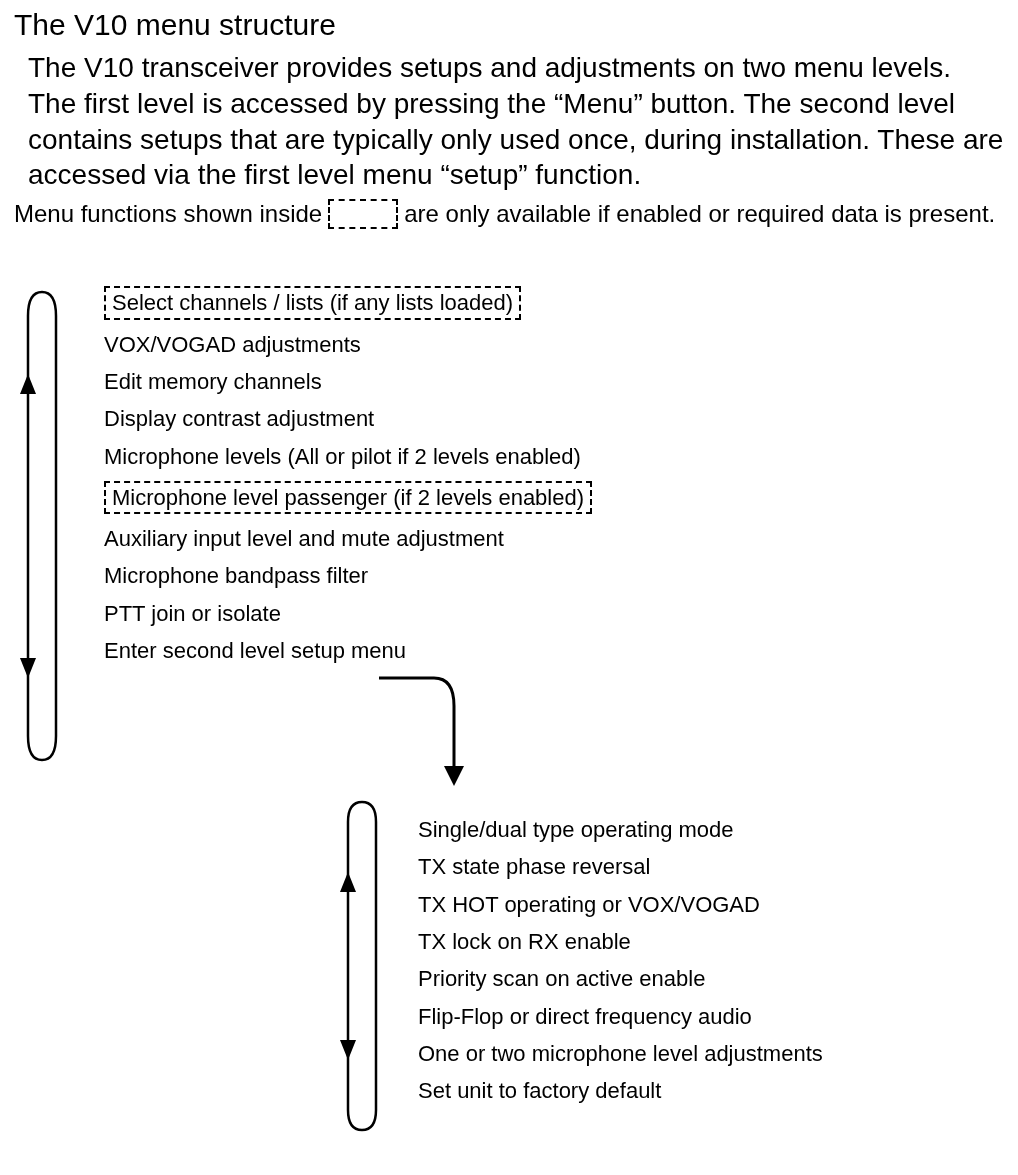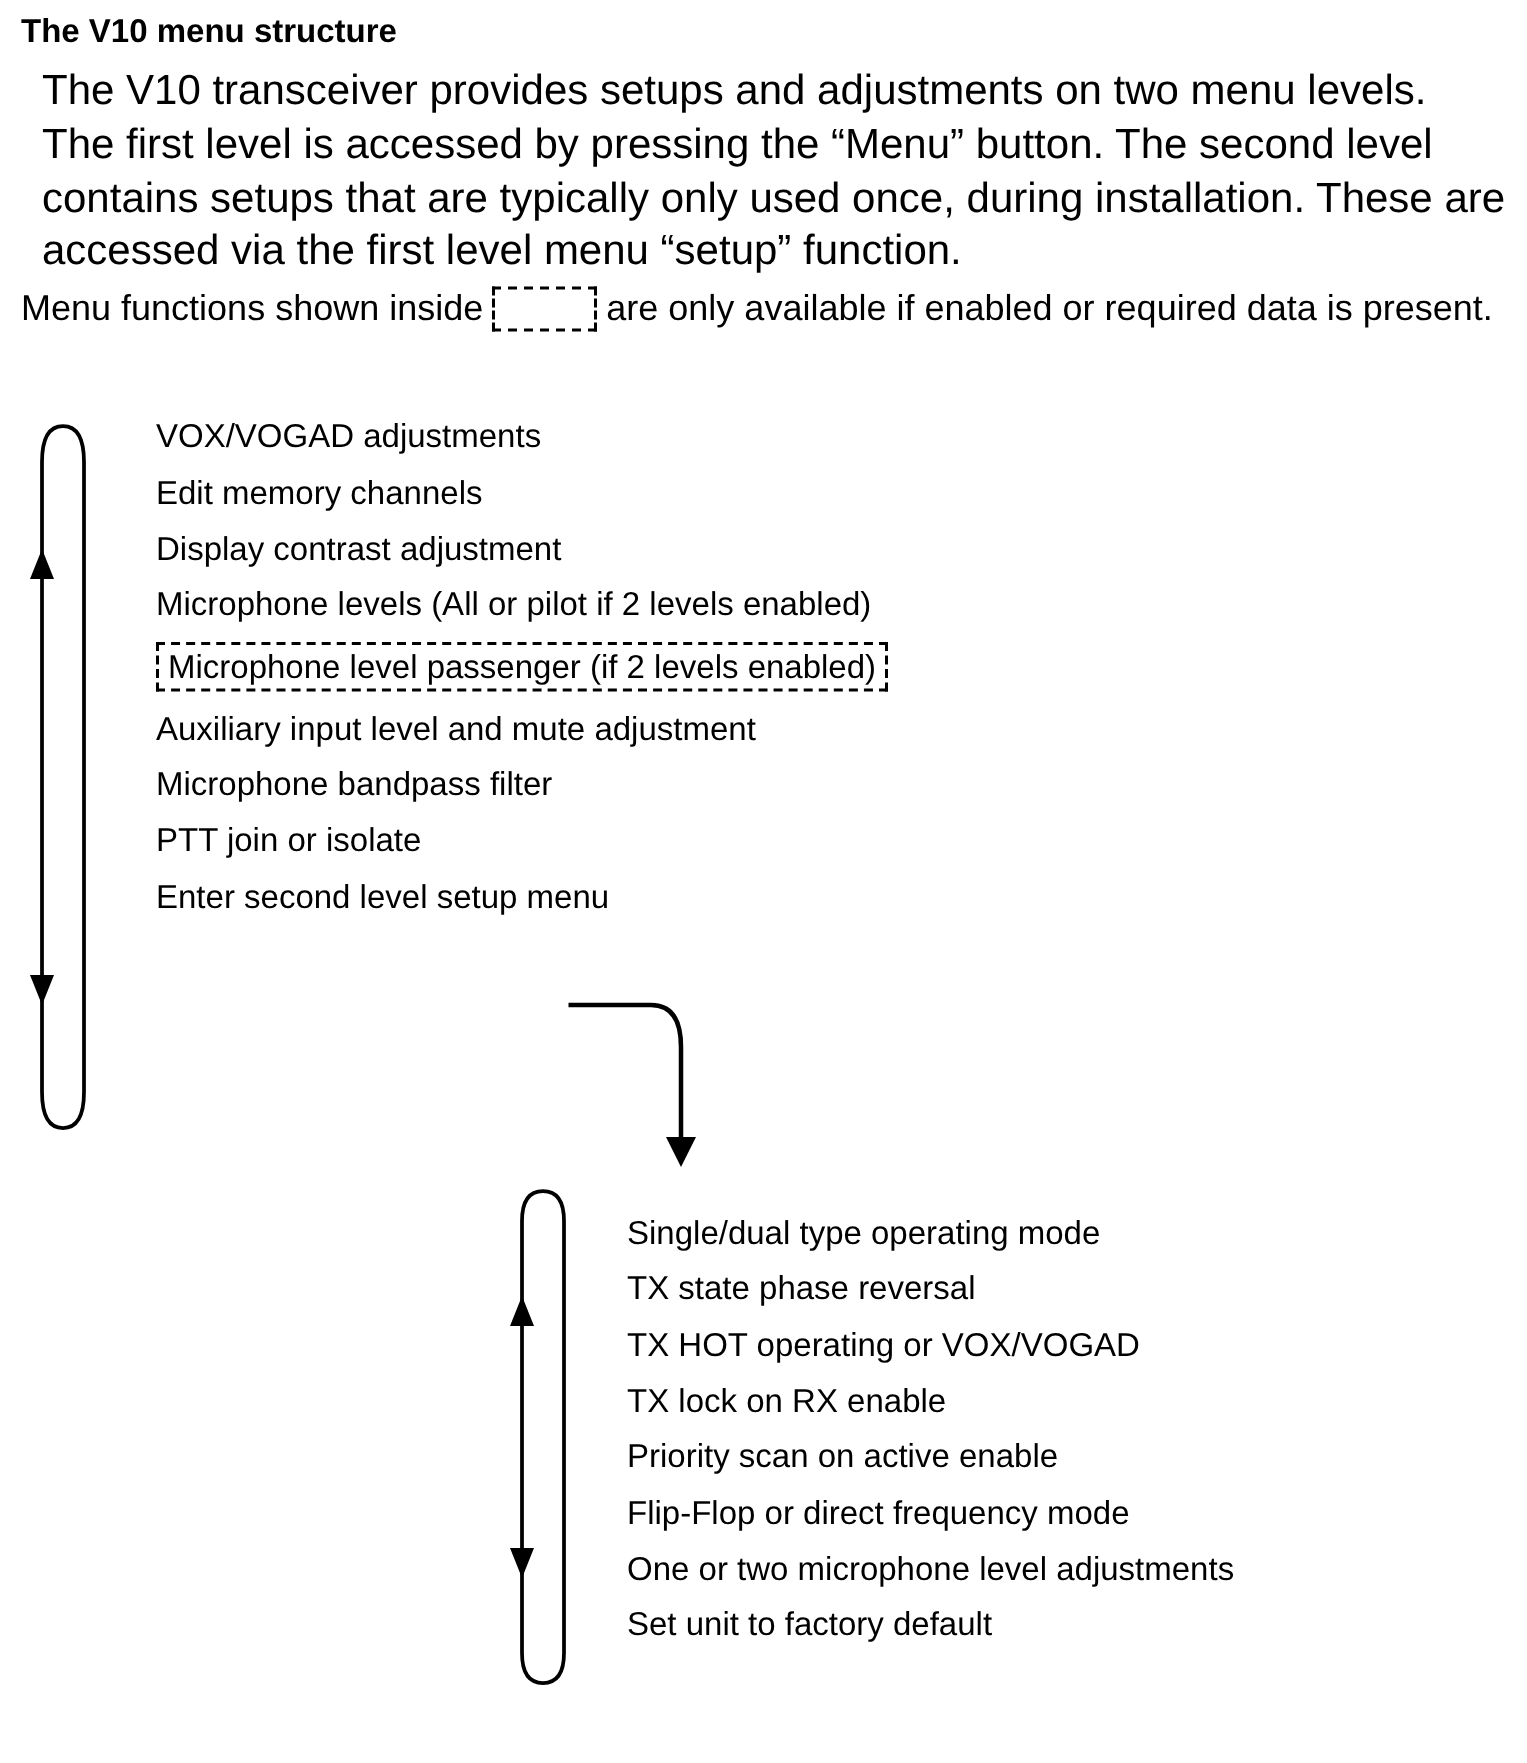--- a/index.html
+++ b/index.html
@@ -1,17 +1,17 @@
 <!DOCTYPE html>
 <html><head>
 <meta charset="utf-8">
 <style>
   html,body{margin:0;padding:0;background:#fff;color:#000;font-family:Arial,Helvetica,sans-serif}
   .page{width:1018px;box-sizing:border-box;padding:8px 14px 40px 14px}
-  h1{font-size:22px;font-weight:700;margin:0 0 8px 0}
+  h1{font-size:30px;font-weight:400;margin:0 0 8px 0}
   p.intro{font-size:28px;line-height:1.28;margin:0 0 6px 14px}
   .inline-line{font-size:24px;display:flex;align-items:center;flex-wrap:wrap;margin-bottom:57px}
   .dashed-sample{display:inline-block;width:66px;height:26px;border:2.5px dashed #000;margin:0 6px;vertical-align:middle}
   .diagram-row{display:flex;align-items:flex-start}
   .loop{position:relative;width:56px;margin-right:34px}
   .loop svg{display:block}
   .menu-list{font-size:22px}
   .menu-list .item{margin:0 0 12px 0;line-height:1.15}
   .dashed-item{border:2.5px dashed #000;display:inline-block;padding:2px 6px}
   .second-block{margin-left:320px;margin-top:30px;display:flex;align-items:center}
@@ -40,20 +40,21 @@
 
         <path d="M14 30 Q14 6 28 6 Q42 6 42 30 L42 450 Q42 474 28 474 Q14 474 14 450 Z" fill="none" stroke="#000" stroke-width="2.5"></path>
 
         <polygon points="14,88 6,108 22,108" fill="#000"></polygon>
 
         <polygon points="14,392 6,372 22,372" fill="#000"></polygon>
       </svg>
     </div>
 
     <div class="menu-list" id="level1-list">
+        <div class="item"><span class="dashed-item">Select channels / lists (if any lists loaded)</span></div>
         <div class="item"><span>VOX/VOGAD adjustments</span></div>
         <div class="item"><span>Edit memory channels</span></div>
         <div class="item"><span>Display contrast adjustment</span></div>
         <div class="item"><span>Microphone levels (All or pilot if 2 levels enabled)</span></div>
         <div class="item"><span class="dashed-item">Microphone level passenger (if 2 levels enabled)</span></div>
         <div class="item"><span>Auxiliary input level and mute adjustment</span></div>
         <div class="item"><span>Microphone bandpass filter</span></div>
         <div class="item"><span>PTT join or isolate</span></div>
         <div class="item"><span>Enter second level setup menu</span></div>
       </div>
@@ -71,19 +72,19 @@
         <polygon points="14,76 6,96 22,96" fill="#000"></polygon>
         <polygon points="14,264 6,244 22,244" fill="#000"></polygon>
       </svg>
     </div>
     <div class="menu-list" id="level2-list">
         <div class="item"><span>Single/dual type operating mode</span></div>
         <div class="item"><span>TX state phase reversal</span></div>
         <div class="item"><span>TX HOT operating or VOX/VOGAD</span></div>
         <div class="item"><span>TX lock on RX enable</span></div>
         <div class="item"><span>Priority scan on active enable</span></div>
-        <div class="item"><span>Flip-Flop or direct frequency mode</span></div>
+        <div class="item"><span>Flip-Flop or direct frequency audio</span></div>
         <div class="item"><span>One or two microphone level adjustments</span></div>
         <div class="item"><span>Set unit to factory default</span></div>
       </div>
   </div>
 
 </div>
 
 </body></html>

